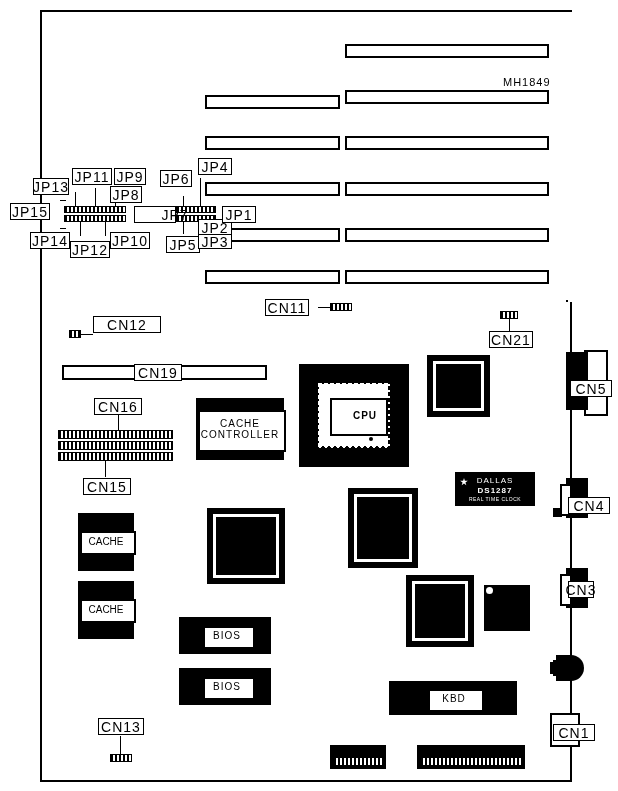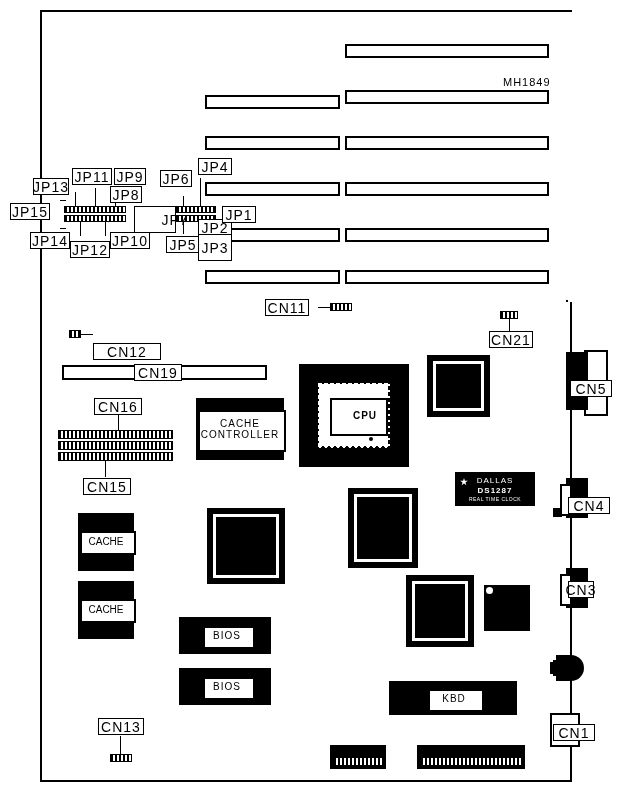--- a/index.html
+++ b/index.html
@@ -79,43 +79,43 @@
   <div class="line" style="left:183px;top:196px;width:1px;height:10px;"></div>
   <div class="line" style="left:183px;top:222px;width:1px;height:12px;"></div>
   <div class="line" style="left:200px;top:178px;width:1px;height:28px;"></div>
   <div class="line" style="left:205px;top:222px;width:1px;height:14px;"></div>
 
   <div class="lbl" style="left:33px;top:178px;width:36px;height:17px;">JP13</div>
   <div class="lbl" style="left:72px;top:168px;width:40px;height:17px;">JP11</div>
   <div class="lbl" style="left:114px;top:168px;width:32px;height:17px;">JP9</div>
   <div class="lbl" style="left:110px;top:186px;width:32px;height:17px;">JP8</div>
   <div class="lbl" style="left:10px;top:203px;width:40px;height:17px;">JP15</div>
-  <div class="lbl" style="left:134px;top:206px;width:36px;height:27px;padding-left:40px;">JP7</div>
+  <div class="lbl" style="left:134px;top:206px;width:36px;height:17px;padding-left:40px;">JP7</div>
   <div class="lbl" style="left:30px;top:232px;width:40px;height:17px;">JP14</div>
   <div class="lbl" style="left:70px;top:241px;width:40px;height:17px;">JP12</div>
   <div class="lbl" style="left:110px;top:232px;width:40px;height:17px;">JP10</div>
 
   <div class="lbl" style="left:160px;top:170px;width:32px;height:17px;">JP6</div>
   <div class="lbl" style="left:198px;top:158px;width:34px;height:17px;">JP4</div>
   <div class="lbl" style="left:198px;top:178px;width:34px;height:17px;margin-top:41px;">JP2</div>
   <div class="lbl" style="left:222px;top:206px;width:34px;height:17px;">JP1</div>
   <div class="lbl" style="left:166px;top:236px;width:34px;height:17px;">JP5</div>
-  <div class="lbl" style="left:198px;top:234px;width:34px;height:27px;">JP3</div>
+  <div class="lbl" style="left:198px;top:234px;width:34px;height:15px;">JP3</div>
 
   <div class="pins-h" style="left:330px;top:303px;width:22px;height:8px;"></div>
   <div class="line" style="left:318px;top:307px;width:12px;height:1px;"></div>
   <div class="lbl" style="left:265px;top:299px;width:44px;height:17px;">CN11</div>
 
   <div class="pins-h" style="left:500px;top:311px;width:18px;height:8px;"></div>
   <div class="line" style="left:509px;top:319px;width:1px;height:12px;"></div>
   <div class="lbl" style="left:489px;top:331px;width:44px;height:17px;">CN21</div>
 
   <div class="pins-h" style="left:69px;top:330px;width:12px;height:8px;"></div>
   <div class="line" style="left:81px;top:334px;width:12px;height:1px;"></div>
-  <div class="lbl" style="left:93px;top:343px;width:68px;height:17px;">CN12</div>
+  <div class="lbl" style="left:93px;top:316px;width:68px;height:17px;">CN12</div>
 
   <div class="slot" style="left:62px;top:365px;width:205px;height:15px;"></div>
   <div class="lbl" style="left:134px;top:364px;width:48px;height:17px;">CN19</div>
 
   <div class="pins-h" style="left:58px;top:430px;width:115px;height:9px;"></div>
   <div class="pins-h" style="left:58px;top:441px;width:115px;height:9px;"></div>
   <div class="pins-h" style="left:58px;top:452px;width:115px;height:9px;"></div>
   <div class="line" style="left:118px;top:414px;width:1px;height:16px;"></div>
   <div class="lbl" style="left:94px;top:398px;width:48px;height:17px;">CN16</div>
   <div class="line" style="left:105px;top:461px;width:1px;height:16px;"></div>

